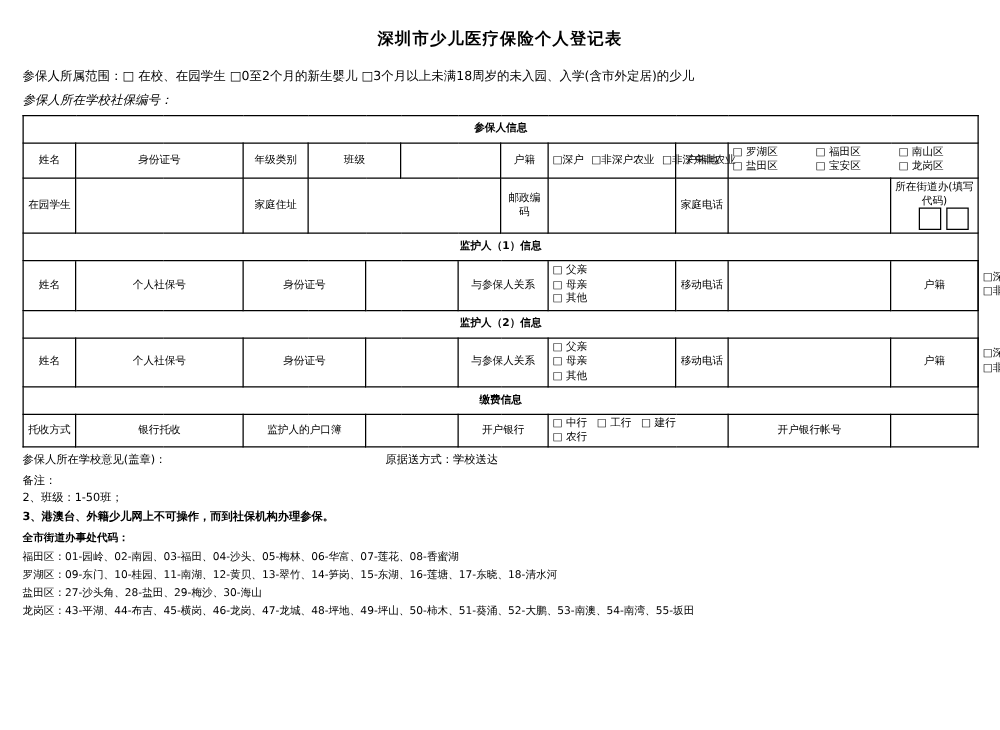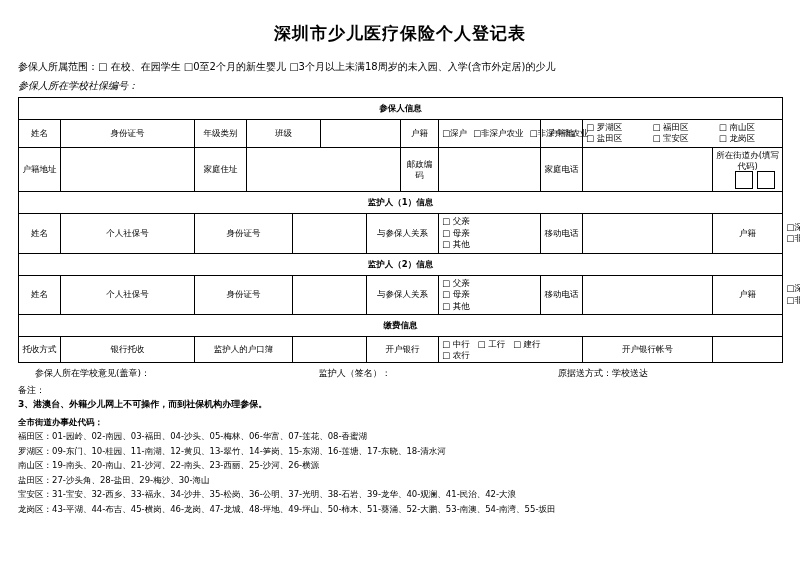--- a/index.html
+++ b/index.html
@@ -17,21 +17,21 @@
   }
   .page {
     position: relative;
     width: 800px;
     height: 584px;
     padding: 0;
     box-sizing: border-box;
   }
   .title {
     text-align: center;
-    font-size: 17px;
+    font-size: 13px;
     font-weight: bold;
     letter-spacing: 1px;
     margin: 22px 0 14px 0;
   }
   .intro {
     margin: 0 18px 4px 18px;
     font-size: 10px;
     line-height: 1.5;
   }
   .intro2 {
@@ -92,21 +92,21 @@
   }
   .below {
     margin: 0 18px;
   }
   .signrow {
     display: flex;
     font-size: 9px;
     margin-top: 4px;
     line-height: 1.5;
   }
-  .signrow > div:nth-child(1) { width: 38%; margin-left: 17px; }
+  .signrow > div:nth-child(1) { width: 38%; }
   .signrow > div:nth-child(2) { width: 32%; }
   .signrow > div:nth-child(3) { width: 30%; }
   .notes {
     font-size: 9px;
     line-height: 1.62;
     margin-top: 2px;
   }
   .notes p {
     margin: 0;
   }
@@ -188,21 +188,21 @@
             <span class="optcol">□ 宝安区</span>
           </div>
           <div>
             <span class="optcol">□ 南山区</span>
             <span class="optcol">□ 龙岗区</span>
           </div>
         </div>
       </td>
     </tr>
     <tr>
-      <td class="lbl">户籍地址</td>
+      <td class="lbl">在园学生</td>
       <td colspan="2"></td>
       <td class="lbl">家庭住址</td>
       <td colspan="4"></td>
       <td colspan="1" class="lbl">邮政编码</td>
       <td></td>
       <td class="lbl">家庭电话</td>
       <td></td>
       <td class="lbl">
         <span>所在街道办(填写代码)</span>
       <div style="text-align: right;"><span class="bigbox"></span><span class="bigbox"></span></div></td>
@@ -282,34 +282,32 @@
       <td colspan="1" class="lbl">开户银行帐号</td>
       <td></td>
     </tr>
   </tbody>
     </table>
 
   <div class="below">
 
     <div class="signrow">
       <div>参保人所在学校意见(盖章)：</div>
-      <div>监护人（签名）：</div>
       <div>原据送方式：学校送达</div>
     </div>
 
     <div class="notes">
       <p>备注：</p>
+      <p>2、班级：1-50班；</p>
       <p class="bold">3、港澳台、外籍少儿网上不可操作，而到社保机构办理参保。</p>
     </div>
 
 
     <div class="codes">
       <p class="bold">全市街道办事处代码：</p>
       <p>福田区：01-园岭、02-南园、03-福田、04-沙头、05-梅林、06-华富、07-莲花、08-香蜜湖</p>
       <p>罗湖区：09-东门、10-桂园、11-南湖、12-黄贝、13-翠竹、14-笋岗、15-东湖、16-莲塘、17-东晓、18-清水河</p>
-      <p>南山区：19-南头、20-南山、21-沙河、22-南头、23-西丽、25-沙河、26-横源</p>
       <p>盐田区：27-沙头角、28-盐田、29-梅沙、30-海山</p>
-      <p>宝安区：31-宝安、32-西乡、33-福永、34-沙井、35-松岗、36-公明、37-光明、38-石岩、39-龙华、40-观澜、41-民治、42-大浪</p>
       <p>龙岗区：43-平湖、44-布吉、45-横岗、46-龙岗、47-龙城、48-坪地、49-坪山、50-柿木、51-葵涌、52-大鹏、53-南澳、54-南湾、55-坂田</p>
     </div>
 
   </div>
 </div>
 
 </body></html>

